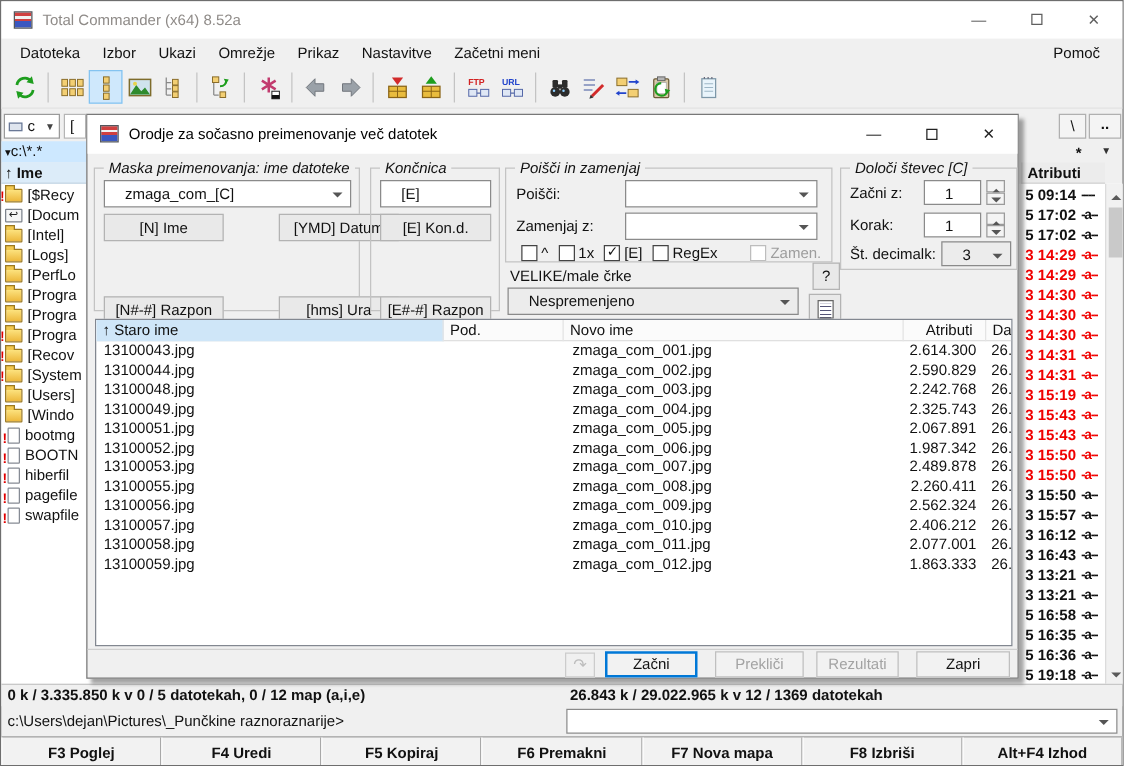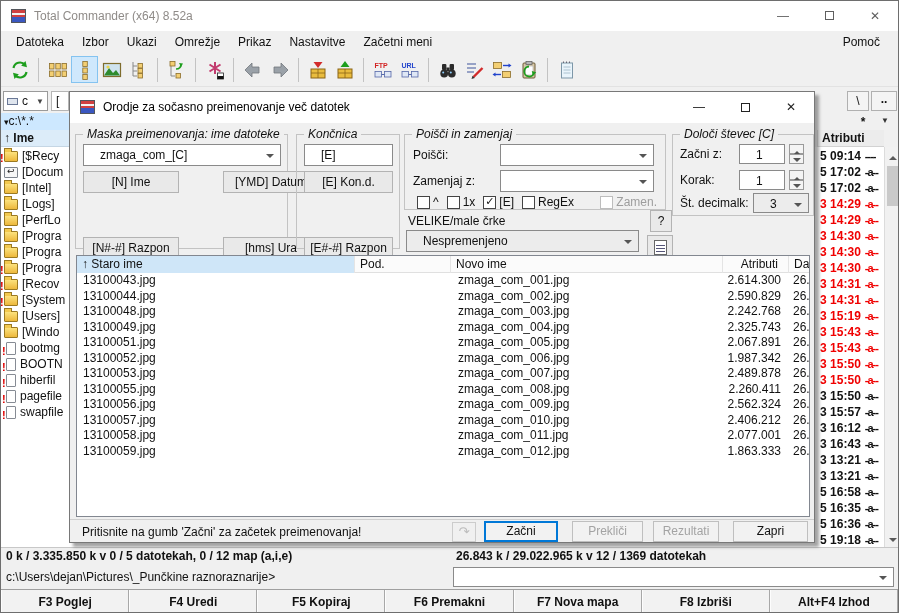--- a/index.html
+++ b/index.html
@@ -785,21 +785,20 @@
           <div class="dl-row">
             <span class="c-old">13100059.jpg</span>
             <span class="c-new">zmaga_com_012.jpg</span>
             <span class="c-size">1.863.333</span>
             <span class="c-date">26.1</span>
           </div>
         </div>
     </div>
 
     <div class="dstrip">
-      <span class="dmsg">Pritisnite na gumb 'Začni' za začetek preimenovanja!</span>
       <div class="undo">↷</div>
       <div class="dbtn def" style="left:414px;width:74px">Začni</div>
       <div class="dbtn dis" style="left:502px;width:71px">Prekliči</div>
       <div class="dbtn dis" style="left:583px;width:66px">Rezultati</div>
       <div class="dbtn" style="left:663px;width:75px">Zapri</div>
     </div>
   </div>
 
 </div>
 

